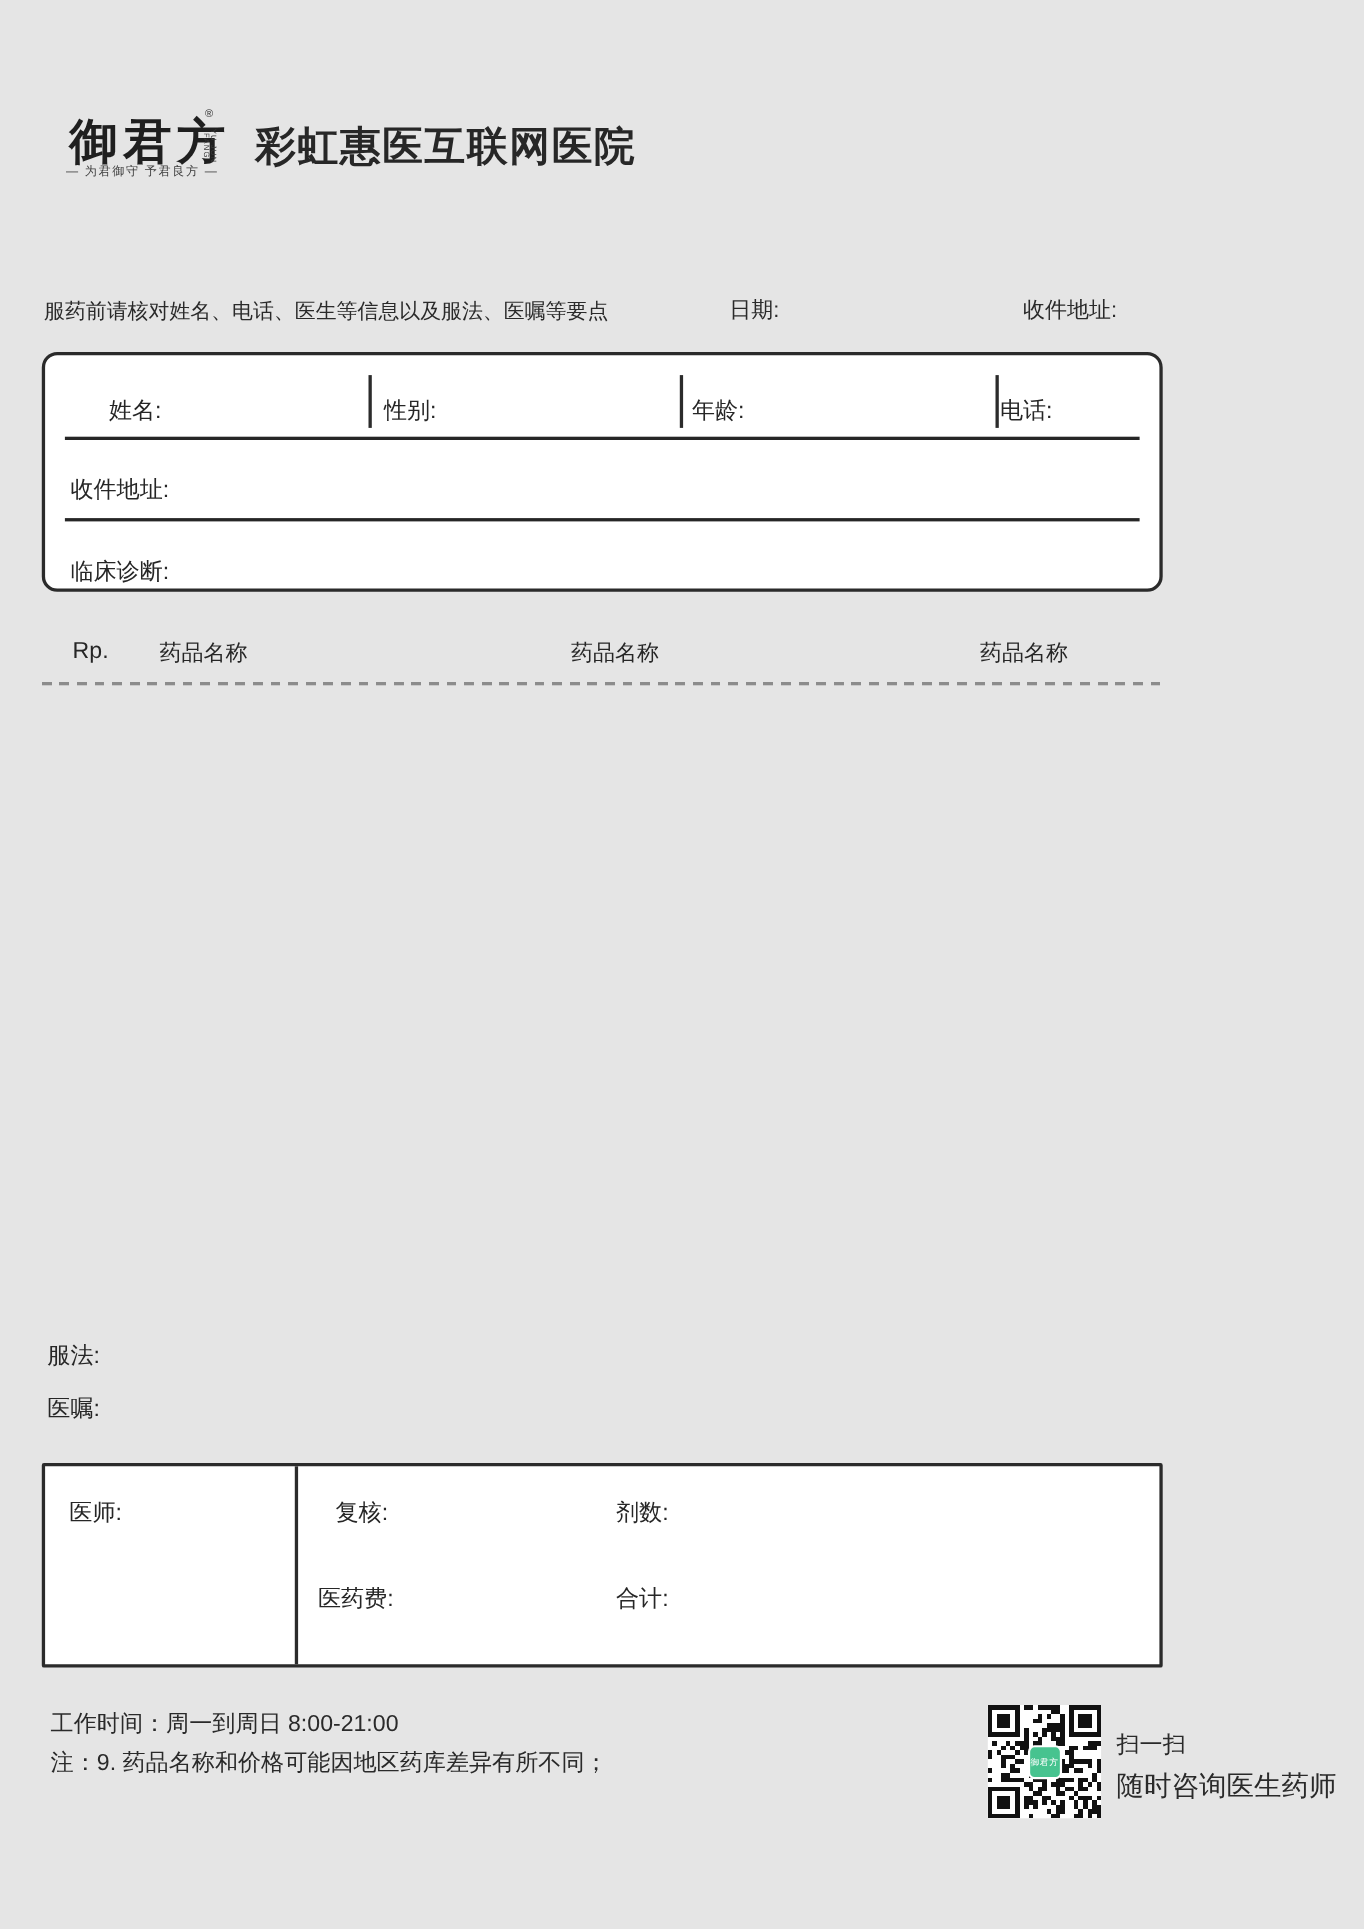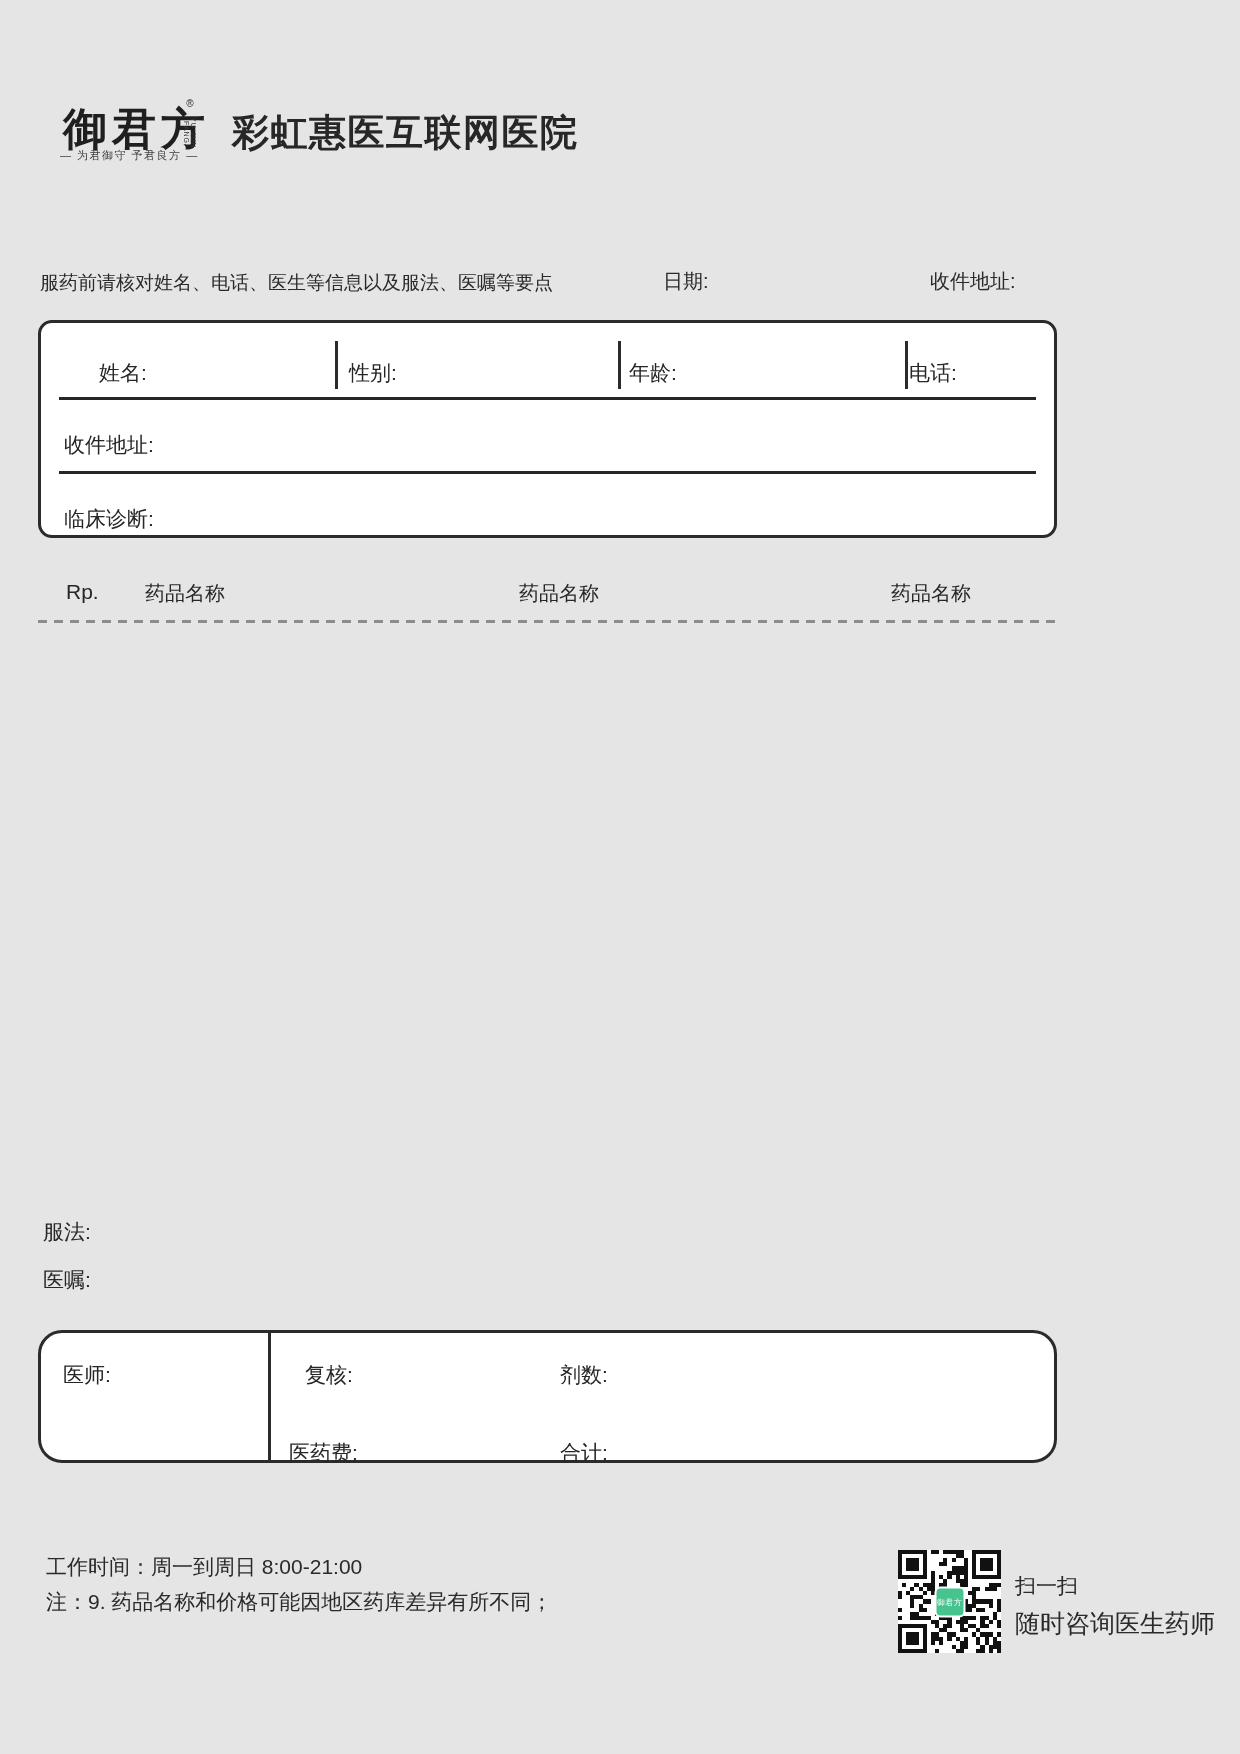--- a/index.html
+++ b/index.html
@@ -61,22 +61,22 @@
     position:absolute; left:38px; top:620px; width:1019px; height:2.5px;
     background:repeating-linear-gradient(90deg,#8c8c8c 0 9px,transparent 9px 16px);
   }
 
   
   .usage-label  { position:absolute; left:43px; top:1218px; font-size:21px; color:#262626; }
   .advice-label { position:absolute; left:43px; top:1266px; font-size:21px; color:#262626; }
 
   
   .signoff-box {
-    position:absolute; left:38px; top:1330px; width:1019px; height:133px;
-    border:3px solid #2b2b2b; border-radius:24px; background:#fff;
+    position:absolute; left:38px; top:1330px; width:1019px; height:186px;
+    border:3px solid #2b2b2b; border-radius:2px; background:#fff;
   }
   .so-div { position:absolute; left:227px; top:0; width:2.5px; height:100%; background:#2b2b2b; }
   .so-label { position:absolute; font-size:21px; color:#262626; white-space:nowrap; }
   .so-physician { left:22px;  top:28px; }
   .so-review    { left:264px; top:28px; }
   .so-doses     { left:519px; top:28px; }
   .so-fee       { left:248px; top:106px; }
   .so-total     { left:519px; top:106px; }
 
   

